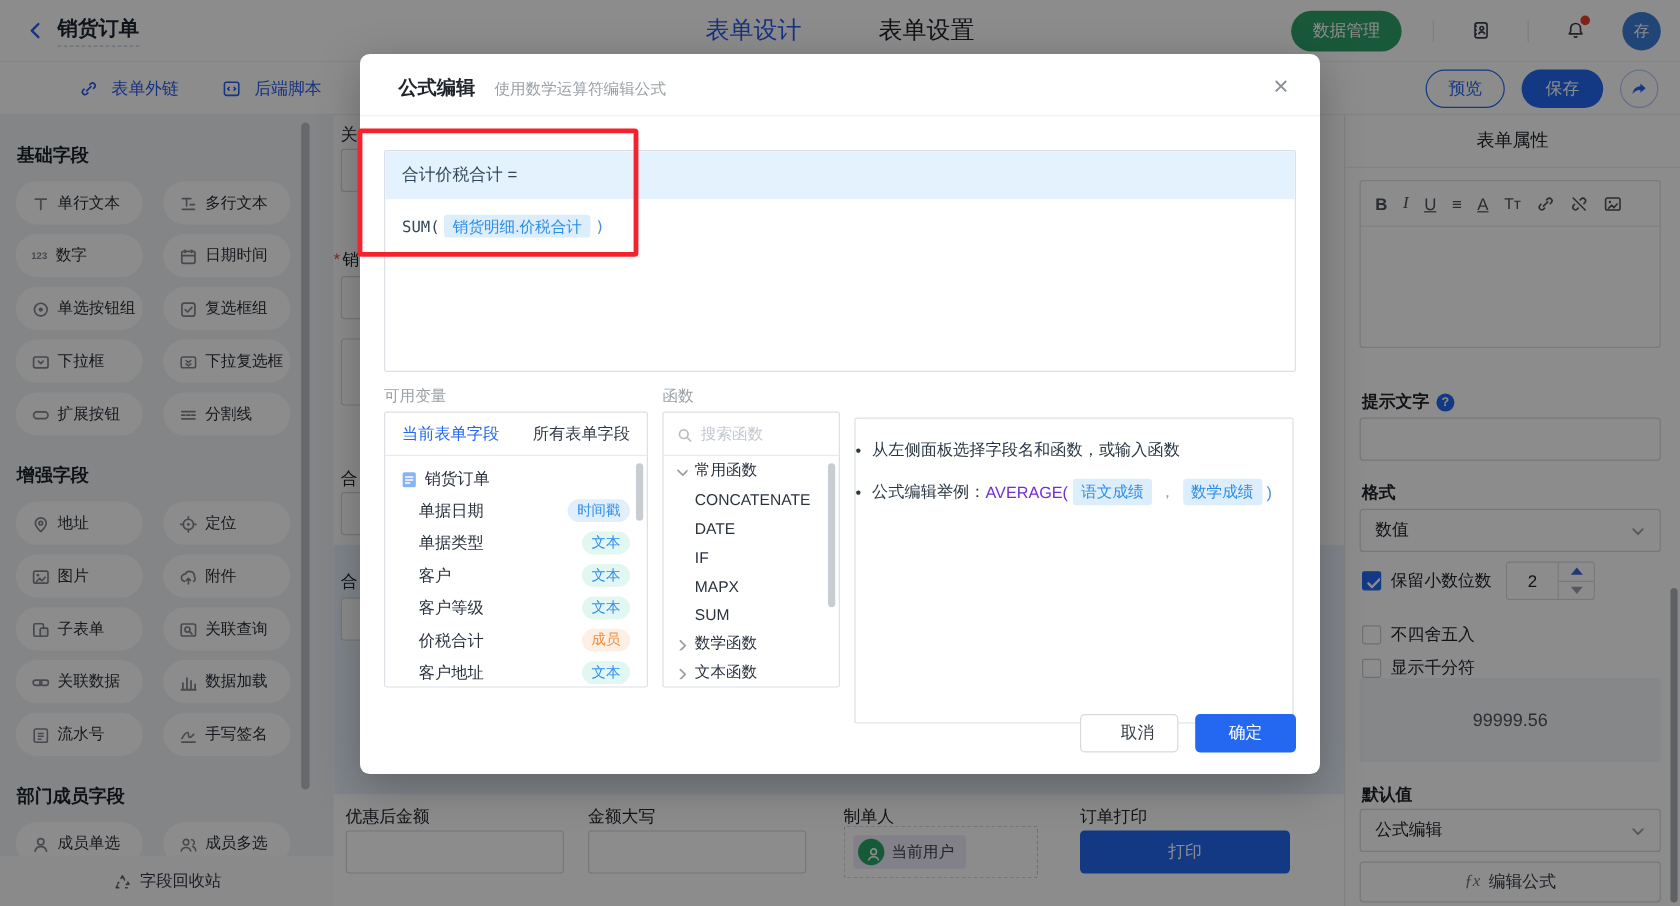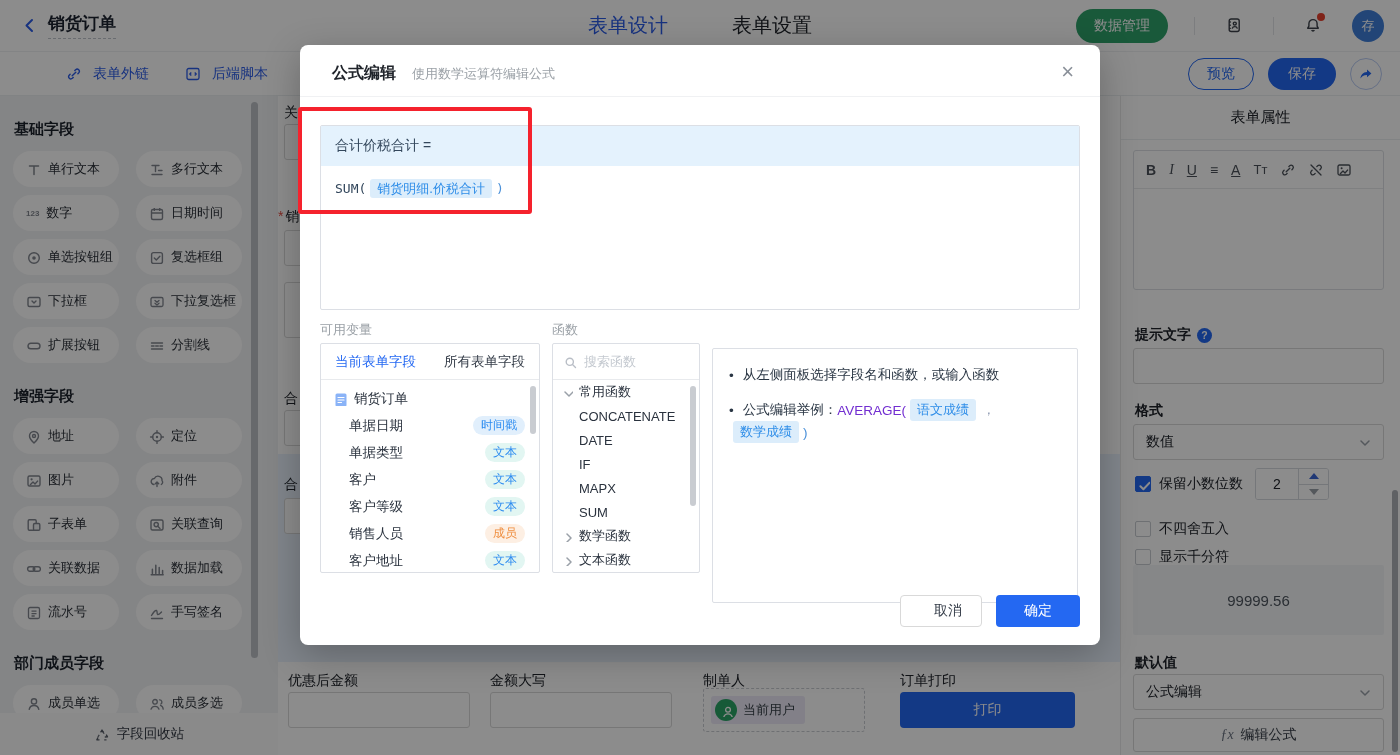--- a/index.html
+++ b/index.html
@@ -141,21 +141,21 @@
   .badge { margin-left:auto; font-size:12px; padding:2px 8px; border-radius:10px; line-height:1.2; }
   .b-blue { background:#e1effc; color:#2d8cf0; }
   .b-teal { background:#e2f6f2; color:#2d8cf0; }
   .b-orange { background:#fdefe3; color:#ef8e3f; }
   .mini-scroll { position:absolute; right:3px; width:6px; background:#c9ccd1; border-radius:3px; }
   .search-row { height:36px; border-bottom:1px solid #e8eaed; display:flex; align-items:center; gap:7px; padding:0 10px; }
   .search-row input { border:none; outline:none; width:96px; font-size:13px; color:#333; background:transparent; }
   .search-row input::placeholder { color:#c3c8cf; }
   .fn-group { height:24px; display:flex; align-items:center; gap:6px; padding-left:8px; font-size:13px; color:#2a323e; cursor:pointer; }
   .fn-item { height:24px; display:flex; align-items:center; padding-left:26px; font-size:13px; color:#2a323e; cursor:pointer; }
-  .tips { position:absolute; left:412px; top:303px; width:366px; height:255px; border:1px solid #dcdfe5; border-radius:2px; padding:17px 16px; }
+  .tips { position:absolute; left:412px; top:303px; width:366px; height:255px; border:1px solid #dcdfe5; border-radius:2px; padding:17px 0; }
   .tip-line { font-size:13.5px; color:#2a3644; margin-bottom:15px; display:flex; align-items:center; flex-wrap:wrap; }
   .tip-line::before { content:"\2022"; margin-right:9px; color:#2a3644; }
   .avg { color:#722ed1; }
   .tip-comma { color:#8f9bb3; margin:0 2px; }
   .m-foot { position:absolute; right:20px; bottom:18px; display:flex; gap:14px; }
   .btn-cancel { width:82px; height:32px; background:#fff; border:1px solid #d9d9d9; border-radius:4px;
                 font-size:14px; color:#333b47; cursor:pointer;padding-left:14px; }
   .btn-ok { width:84px; height:32px; background:#2468f2; border:none; border-radius:4px; font-size:14px; color:#fff; cursor:pointer; }
 
   
@@ -702,21 +702,21 @@
           </div>
         <div class="t-row">
             <span>客户</span>
             <span class="badge b-teal">文本</span>
           </div>
         <div class="t-row">
             <span>客户等级</span>
             <span class="badge b-teal">文本</span>
           </div>
         <div class="t-row">
-            <span>销售人员</span>
+            <span>价税合计</span>
             <span class="badge b-orange">成员</span>
           </div>
         <div class="t-row">
             <span>客户地址</span>
             <span class="badge b-teal">文本</span>
           </div>
       </div>
       <div class="mini-scroll" style="top:42px;height:48px"></div>
     </div>
 

